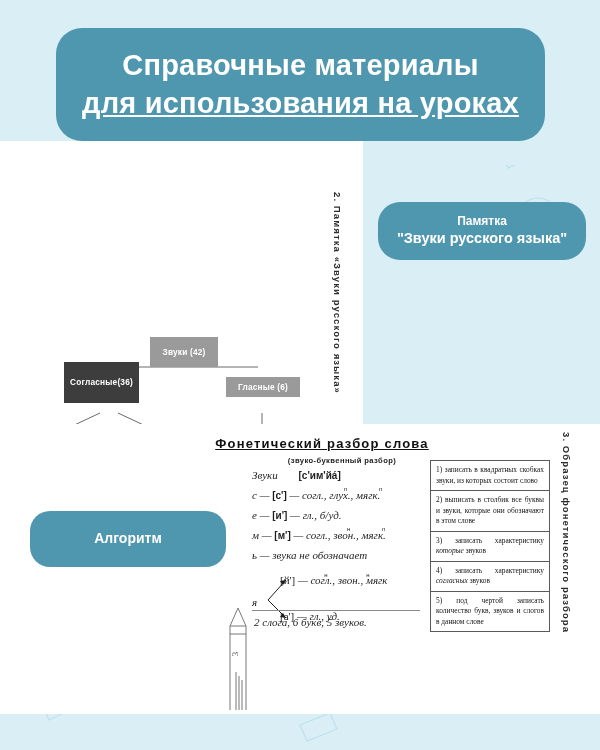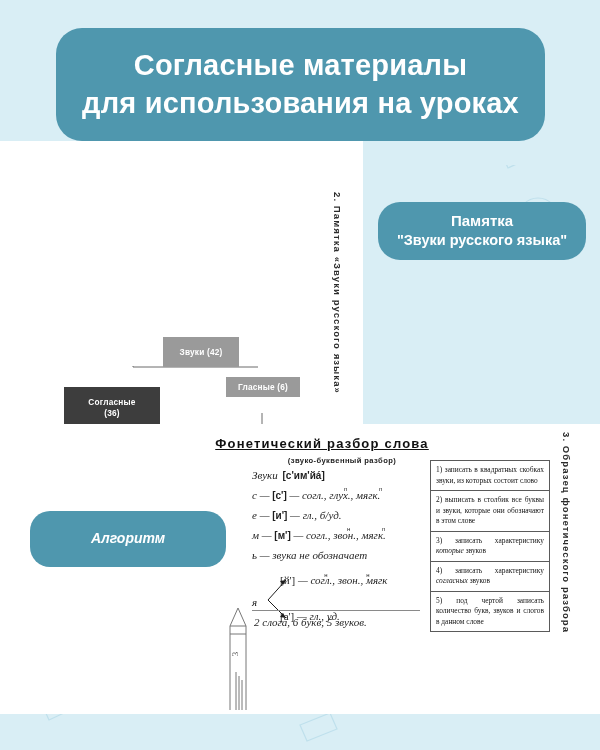--- a/index.html
+++ b/index.html
@@ -22,37 +22,37 @@
     background: #4f97ae; border-radius: 26px;
     display: flex; flex-direction: column;
     align-items: center; justify-content: center;
     z-index: 2;
   }
   .header-pill .line {
     color: #ffffff; font-weight: bold; letter-spacing: .2px;
     font-size: 29px; line-height: 1.28; text-align: center;
     white-space: nowrap;
   }
-  .header-pill .l2 { font-size: 29px; }
+  .header-pill .l2 { font-size: 29px; text-decoration: underline; }
 
   
   .card1 {
     position: absolute; left: 0; top: 141px; width: 363px; height: 294px;
     background: #ffffff; z-index: 3;
   }
   .badge {
     position: absolute; background: #4f97ae; color: #fff;
     border-radius: 22px; display: flex; flex-direction: column;
     align-items: center; justify-content: center; z-index: 6;
     font-weight: bold; text-align: center;
   }
   .badge1 { left: 378px; top: 202px; width: 208px; height: 58px; }
-  .badge1 .b1 { font-size: 15px; line-height: 1.35; }
+  .badge1 .b1 { font-size: 12px; line-height: 1.35; }
   .badge1 .b2 { font-size: 14.5px; line-height: 1.35; }
-  .badge2 { left: 30px; top: 511px; width: 196px; height: 56px; border-radius: 20px; font-style: italic; }
+  .badge2 { left: 30px; top: 511px; width: 196px; height: 56px; border-radius: 20px; }
   .badge2 .b1 { font-size: 14px; line-height: 1.38; }
   .badge2 .b2 { font-size: 14px; line-height: 1.38; }
 
   .vtext {
     position: absolute; writing-mode: vertical-rl;
     font-size: 9.5px; font-weight: bold; color: #2b2b2b;
     letter-spacing: 1.1px; white-space: nowrap; z-index: 7;
   }
   .vt1 { left: 332px; top: 192px; }
   .vt2 { left: 561px; top: 432px; }
@@ -149,21 +149,21 @@
     <path d="M470 690 l34 -14 l8 18 l-34 14 z"></path>
     <path d="M300 725 l30 -12 l7 16 l-30 12 z"></path>
     <path d="M380 640 q18 -14 36 0 q18 14 36 0" stroke-dasharray="0"></path>
     <path d="M360 700 q24 -20 48 0" stroke-dasharray="4 4"></path>
     <path d="M220 150 q20 -16 40 0" stroke-dasharray="4 4"></path>
   </g>
 </svg>
 
 <div class="header-band"></div>
 <div class="header-pill">
-  <div class="line">Согласные материалы</div>
+  <div class="line">Справочные материалы</div>
   <div class="line l2">для использования на уроках</div>
 </div>
 
 <div class="card1">
   <div class="diagram">
     <svg width="363" height="294" style="position:absolute;left:0;top:0">
       <g stroke="#6a6a6a" stroke-width="1" fill="none">
 
         <path d="M196 226 v-20"></path>
 
@@ -176,25 +176,25 @@
 
         <path d="M52 312 L 140 330"></path>
         <path d="M150 312 L 64 330"></path>
 
         <path d="M262 272 v 44"></path>
 
         <path d="M242 326 H 282"></path>
       </g>
     </svg>
 
-    <div class="dbox d-gray" style="left:163px; top:196px; width:76px; height:30px;">
+    <div class="dbox d-gray" style="left:150px; top:196px; width:68px; height:30px;">
       <span>Звуки (42)</span>
     </div>
 
-    <div class="dbox d-dark" style="left:64px; top:246px; width:96px; height:41px; flex-direction:column;">
+    <div class="dbox d-dark" style="left:64px; top:221px; width:75px; height:41px; flex-direction:row;">
       <span>Согласные</span>
       <span>(36)</span>
     </div>
 
     <div class="dbox d-gray" style="left:226px; top:236px; width:74px; height:20px;">
       <span>Гласные (6)</span>
     </div>
 
     <div class="dbox d-white" style="left:24px; top:284px; width:64px; height:28px;">
       <span>Глухие</span>
@@ -255,21 +255,21 @@
         <path d="M24 24 v84"></path>
         <path d="M8 32 H24"></path>
         <path d="M14 70 v38 M17 74 v34 M20 78 v30"></path>
       </g>
       <text x="16" y="52" font-size="9" fill="#555" text-anchor="middle" transform="rotate(-90 16 52)" font-family="Liberation Serif, serif">3</text>
     </svg>
 
     <div class="analysis">
       <div class="aline">
         <span class="it">Звуки</span>
-        <span class="bold-br" style="margin-left:2px">[с'им'йá]</span>
+        <span class="bold-br" style="margin-left:18px">[с'им'йá]</span>
       </div>
 
       <div class="aline">
         <span class="it">с</span>
         <span class="it"> — </span>
         <span class="bold-br">[с']</span>
         <span class="it"> — </span>
         <span class="it">согл., глух., мягк.</span>
         <span class="sup" style="left:92px; top:-4px;">п</span>
         <span class="sup" style="left:127px; top:-4px;">п</span>

